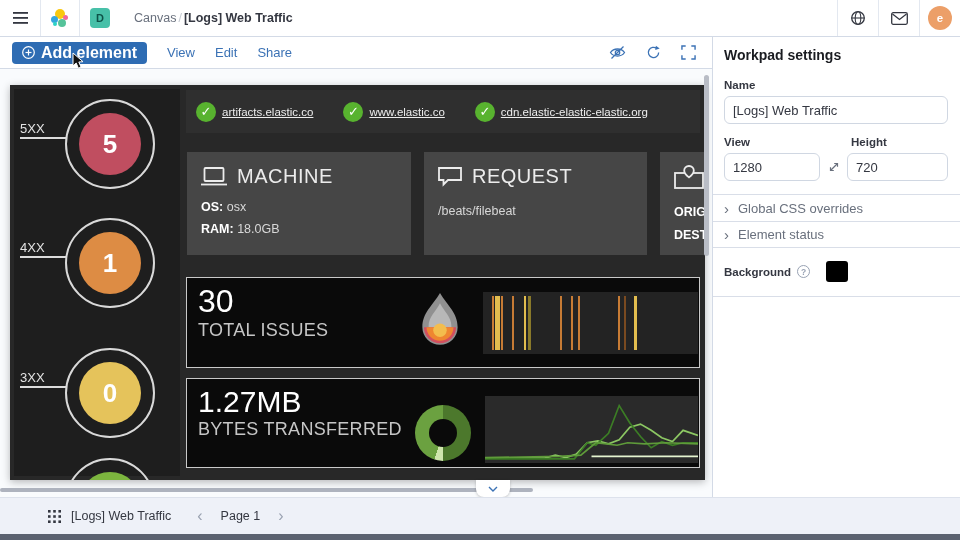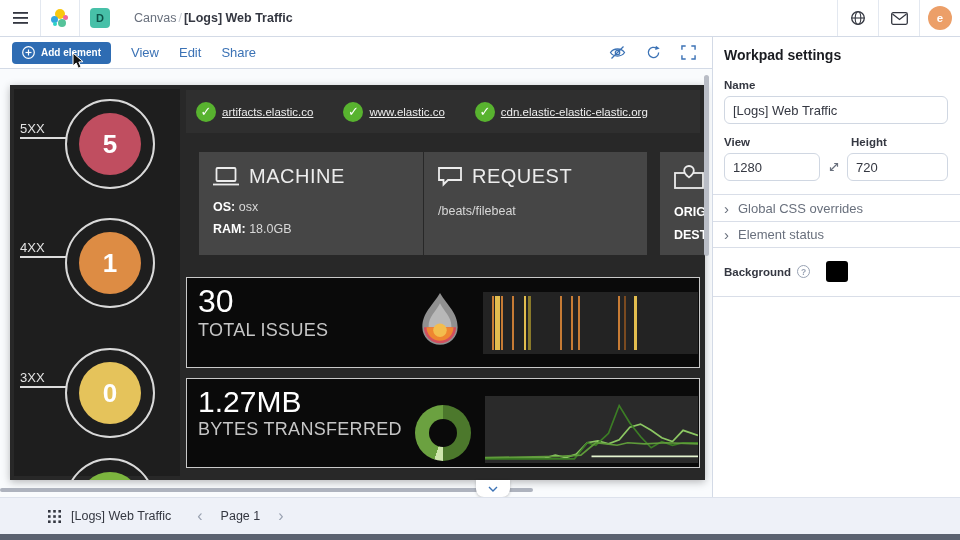--- a/index.html
+++ b/index.html
@@ -24,21 +24,21 @@
   .bc-page { color:#343741; font-weight:600; }
   #hdr-right { margin-left:auto; display:flex; align-items:center; height:100%; }
   .hdr-icon-box { width:40px; height:100%; display:flex; align-items:center; justify-content:center; }
   .avatar { width:24px; height:24px; border-radius:50%; background:#ec9f68; color:#fff;
             font-size:11.5px; font-weight:bold; display:flex; align-items:center; justify-content:center; }
 
   
   #toolbar { position:absolute; left:0; top:37px; width:712px; height:32px; background:#fff;
              border-bottom:1px solid #d3dae6; display:flex; align-items:center; padding-left:12px; }
   #add-btn { height:22px; background:#2e6cb3; border:none; border-radius:4px; color:#fff;
-             font-size:10px; font-weight:600; display:flex; align-items:center; gap:6px;
+             font-size:16px; font-weight:600; display:flex; align-items:center; gap:6px;
              padding:0 10px; font-family:inherit; }
   .tb-link { margin-left:20px; font-size:13px; font-weight:500; color:#3b72b5; }
   #tb-icons { margin-left:auto; margin-right:16px; display:flex; align-items:center; gap:20px; }
   #cursor { position:absolute; left:72px; top:15px; z-index:50; }
 
   
   #main { position:absolute; left:0; top:69px; width:712px; height:428px; background:#f9fbfd; }
   #workpad { position:absolute; left:10px; top:16px; width:695px; height:395px; background:#282828;
              overflow:hidden; box-shadow:0 2px 8px rgba(0,0,0,.28); }
   #gauge-strip { position:absolute; left:4px; top:4px; width:166px; height:387px; background:#1e1e1e; }
@@ -49,21 +49,21 @@
                  border-bottom:2px solid #dcdcdc; padding-bottom:1px; }
 
   #status-strip { position:absolute; left:176px; top:5px; width:514px; height:43px; background:#2f2f2f;
                   display:flex; align-items:center; padding-left:10px; gap:30px; }
   .badge { display:flex; align-items:center; gap:6px; }
   .check { width:20px; height:20px; border-radius:50%; background:#58b32f; color:#fff; font-size:13px;
            font-weight:bold; display:flex; align-items:center; justify-content:center; }
   .badge-lbl { font-size:11.5px; color:#ededed; text-decoration:underline; }
 
   .info-panel { position:absolute; top:67px; height:103px; background:#464646; padding:13px 14px; }
-  #panel-machine { left:189px; width:224px; }
+  #panel-machine { left:177px; width:224px; }
   #panel-request { left:414px; width:223px; }
   #panel-geo { left:650px; width:66px; overflow:hidden; }
   .info-title { display:flex; align-items:center; gap:10px; font-size:20px; color:#ececec; letter-spacing:.5px; }
   .kv { margin-top:9px; font-size:12.5px; color:#d8d8d8; line-height:1.75; }
   .kv b { color:#fff; }
   .geo-lines { margin-top:8px; font-size:12.5px; font-weight:bold; color:#fff; line-height:1.8; white-space:nowrap; }
 
   .metric-panel { position:absolute; left:176px; width:514px; background:#0a0a0a; border:1px solid #c9c9c9; }
   #panel-issues { top:192px; height:91px; }
   #panel-bytes { top:293px; height:90px; }

